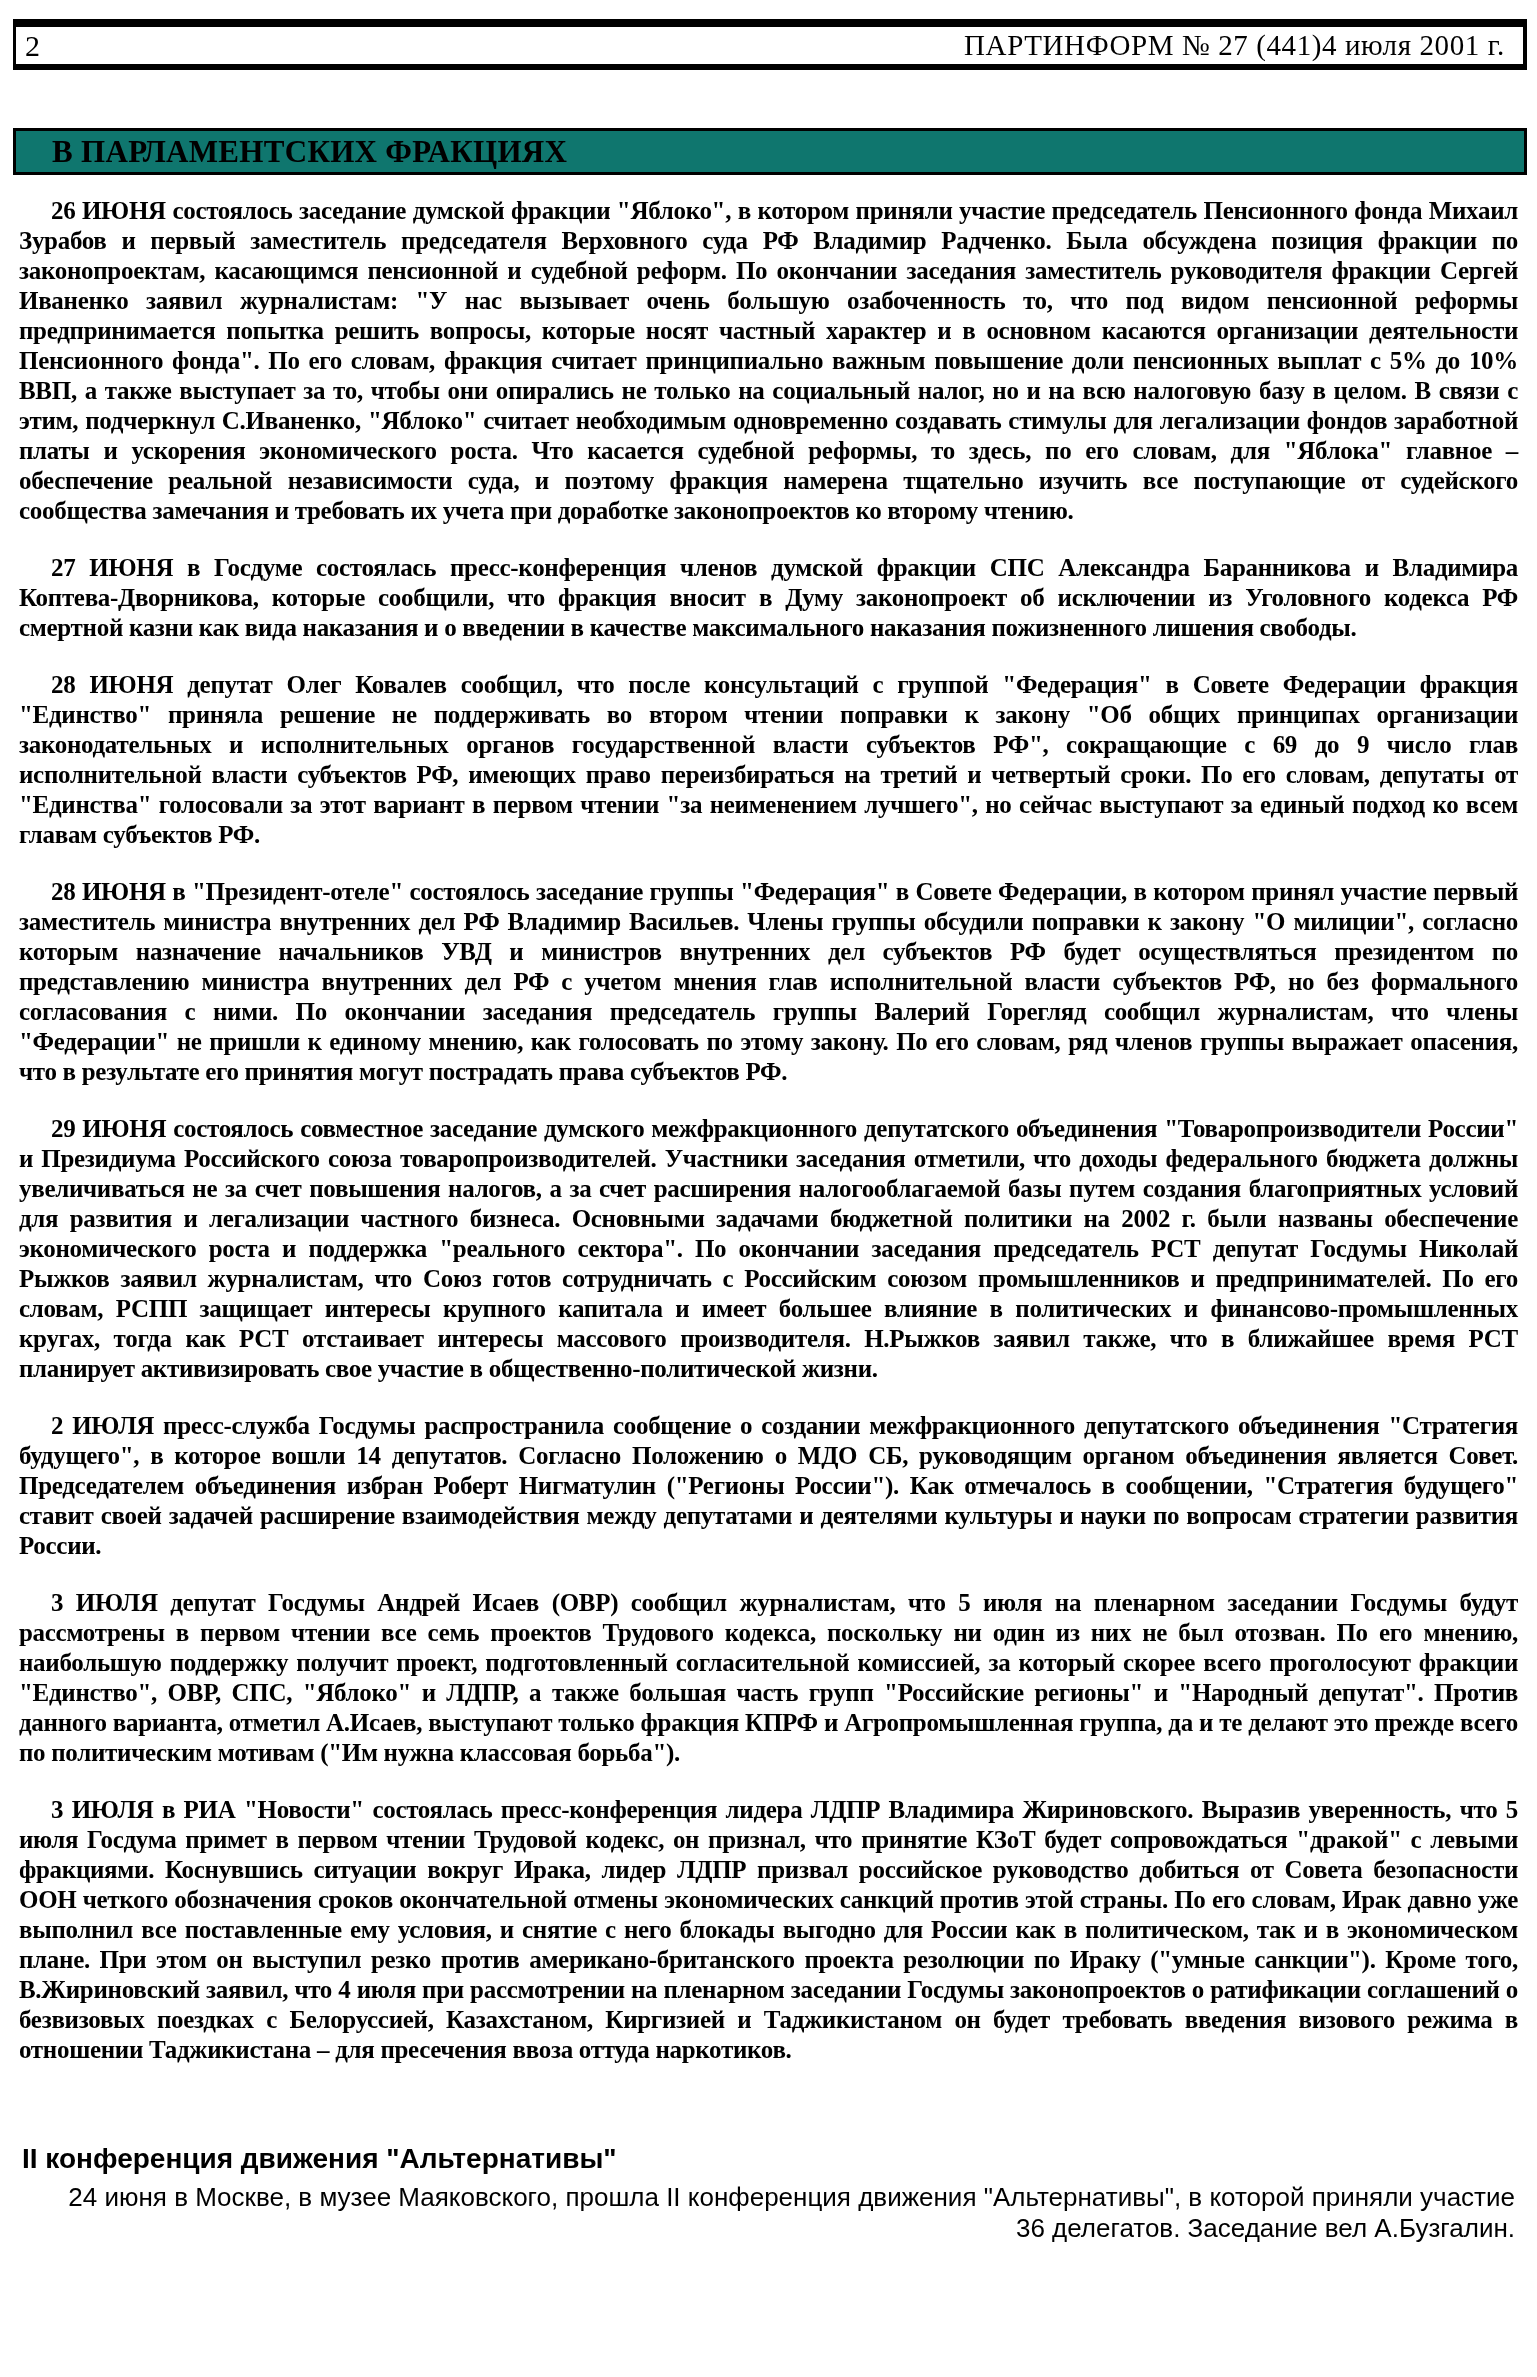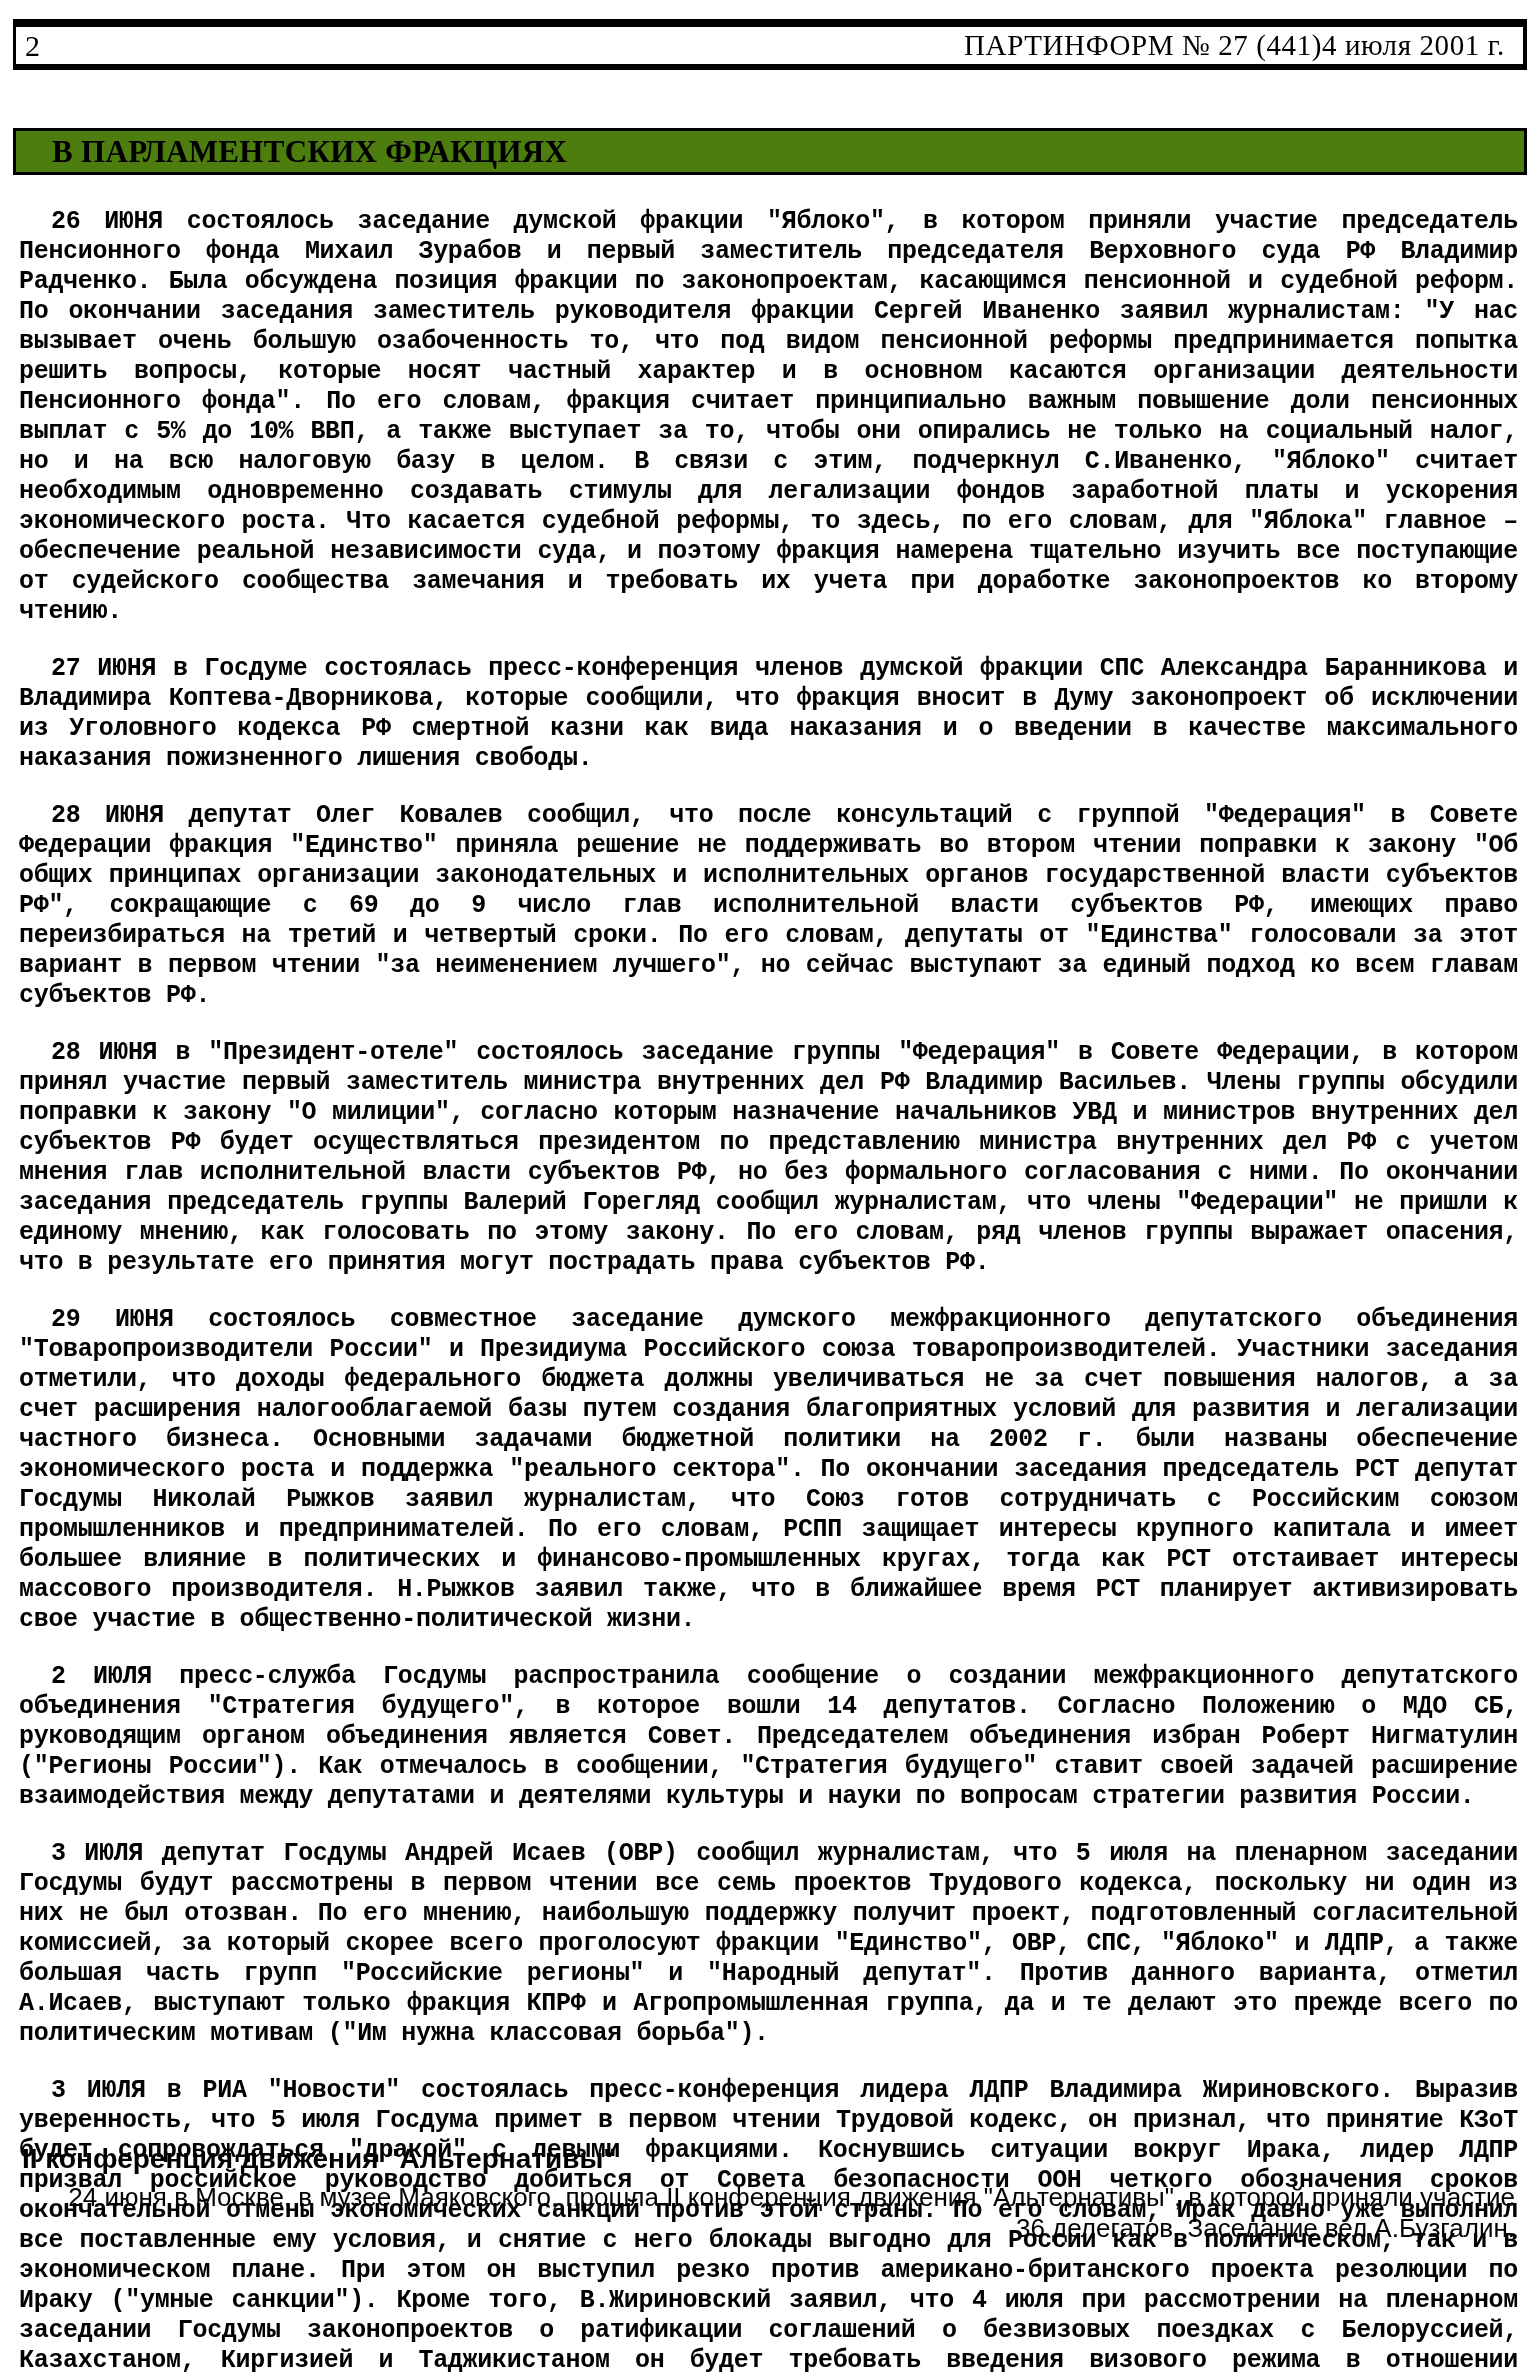--- a/index.html
+++ b/index.html
@@ -31,21 +31,21 @@
   }
   .page-num { font-size: 30px; font-weight: normal; line-height: 1; }
   .masthead  { font-size: 29px; letter-spacing: 0.6px; line-height: 1; }
 
   
   .section-bar {
     position: absolute;
     left: 13px; right: 10.2px;
     height: 47px;
     box-sizing: border-box;
-    background: #4d7c0f;
+    background: #0f766e;
     border: 3.8px solid #000;
     display: flex;
     align-items: center;
     padding-left: 36px;
     font-weight: bold;
     font-size: 31px;
     letter-spacing: 0.3px;
     white-space: nowrap;
   }
   .bar-1 { top: 128px; }
@@ -54,21 +54,21 @@
   
   .article {
     position: absolute;
     left: 19px; right: 19px; top: 196px;
     text-align: justify;
     font-weight: bold;
     font-size: 25px;
     line-height: 30px;
     letter-spacing: -0.3px;
   }
-  .article p { margin: 11px 0 27px 0; text-indent: 32px; font-family: Liberation Mono, monospace; }
+  .article p { margin: 0 0 27px 0; text-indent: 32px; }
 
   
   .subsection {
     position: absolute;
     left: 22px; right: 22px; top: 2143px;
     font-family: "Liberation Sans", sans-serif;
   }
   .subsection h3 {
     margin: 0 0 6.4px 0;
     font-size: 28px;

